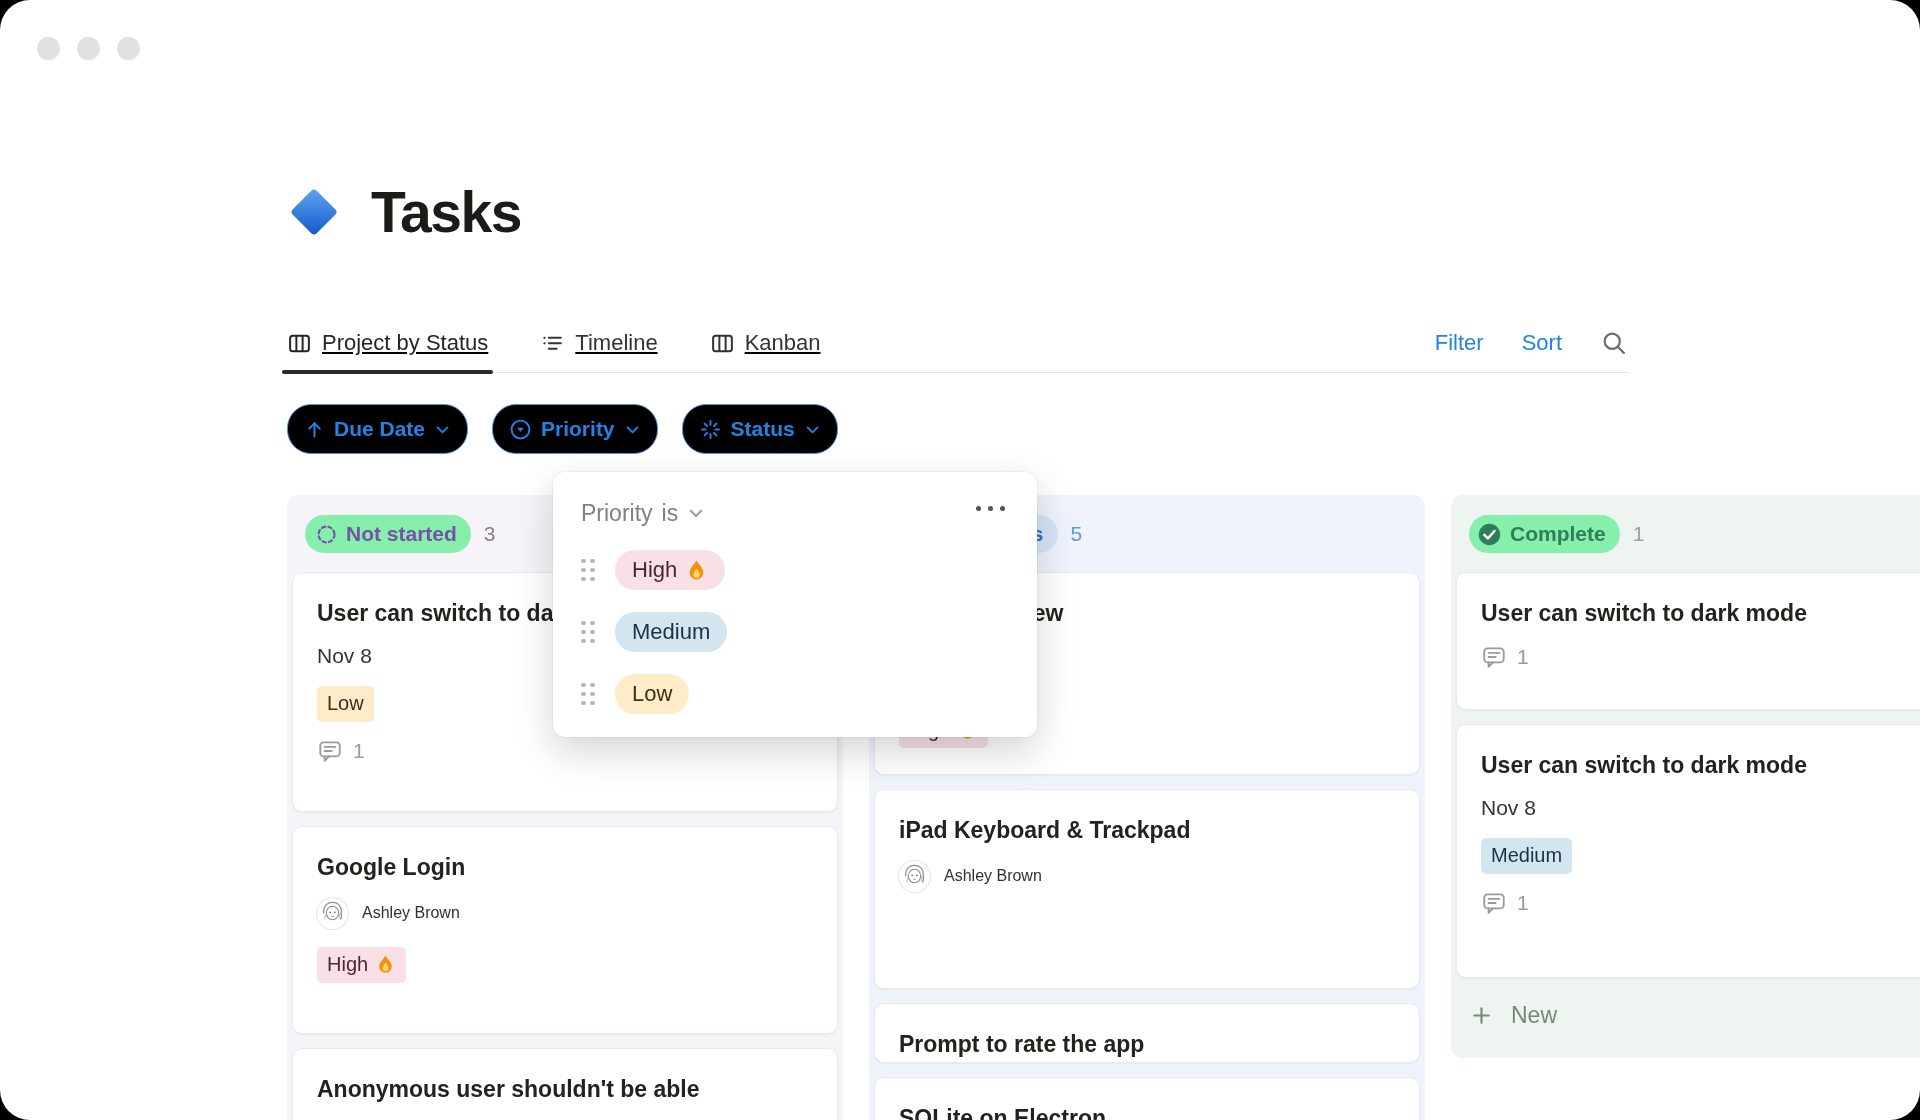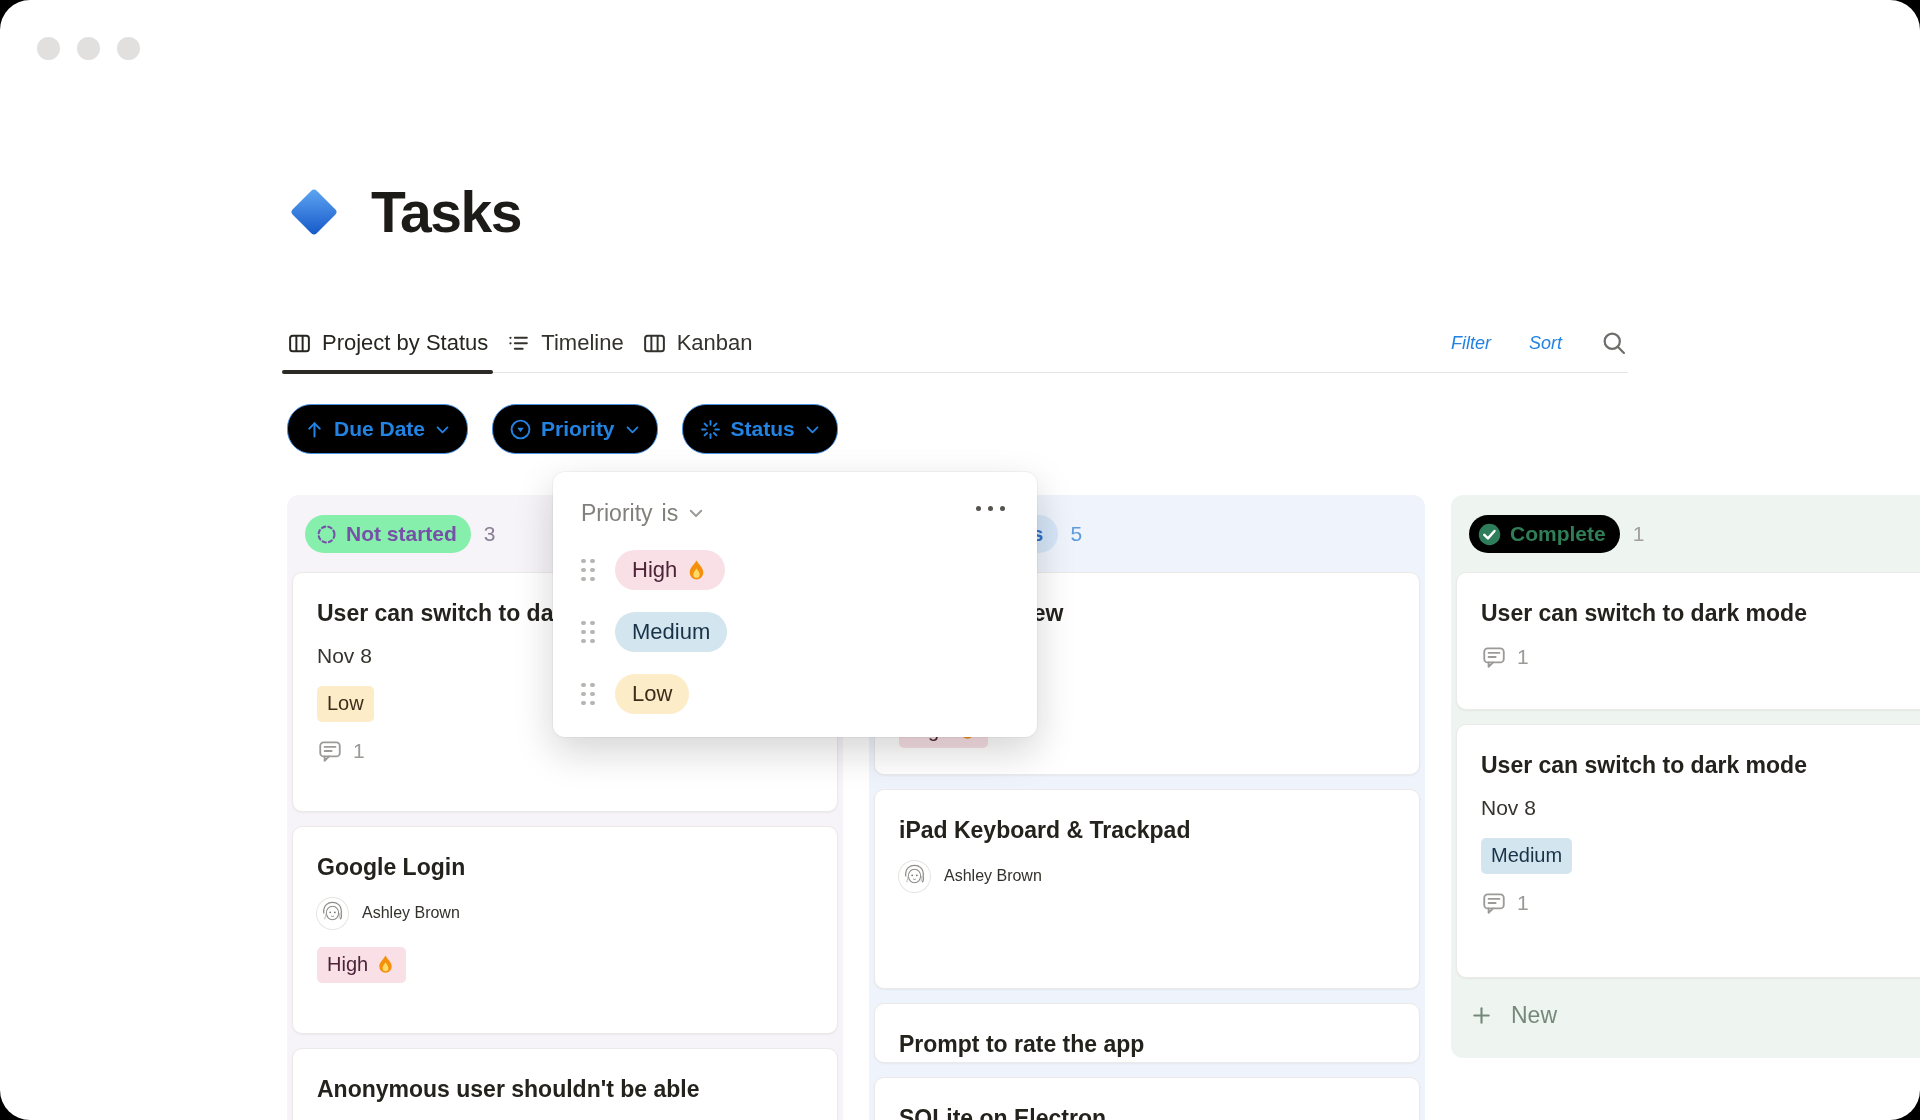--- a/index.html
+++ b/index.html
@@ -6,27 +6,27 @@
     font-family:"Liberation Sans","DejaVu Sans",sans-serif;}
   .window{position:absolute;inset:0;background:#fff;border-radius:30px;overflow:hidden;}
   
   .traffic{position:absolute;top:37px;left:37px;display:flex;gap:17px;}
   .traffic .dot{width:23px;height:23px;border-radius:50%;background:#E2E0DF;}
   
   .page-title{position:absolute;left:283px;top:170px;display:flex;align-items:center;gap:26px;height:84px;}
   .page-title .ttl{font-size:57px;font-weight:700;color:#1C1B17;letter-spacing:-1.5px;}
   
   .tabs-row{position:absolute;left:287px;top:314px;width:1341px;height:58px;border-bottom:1px solid #E7E5E2;}
-  .tabs{display:flex;gap:18px;height:100%;align-items:center;}
+  .tabs{display:flex;gap:52px;height:100%;align-items:center;text-decoration:underline;}
   .tab{display:flex;align-items:center;gap:10px;font-size:22px;color:#26251F;height:100%;position:relative;cursor:pointer;}
   .tab.inactive{color:#33322D;}
   .tab.active::after{content:"";position:absolute;left:-5px;right:-5px;bottom:-2px;height:4px;background:#2B2A26;border-radius:2px;}
   .tab svg{display:block;}
   .header-actions{position:absolute;right:0;top:0;height:100%;display:flex;align-items:center;gap:38px;}
-  .link-btn{font-size:18px;font-weight:500;color:#2383E2;cursor:pointer;font-style:italic;}
+  .link-btn{font-size:22px;font-weight:500;color:#2383E2;cursor:pointer;}
   
   .chips{position:absolute;left:287px;top:404px;display:flex;gap:24px;}
   .chip{height:48px;border:1.5px solid #4A93E4;border-radius:24px;background:#000000;display:flex;align-items:center;
     gap:9px;padding:0 16px;color:#2383E2;font-size:21px;font-weight:600;cursor:pointer;}
   
   .column{position:absolute;top:495px;border-radius:12px;box-sizing:border-box;padding:20px 5px 5px 5px;}
   .col-head{display:flex;align-items:center;margin:0 0 19px 13px;position:relative;}
   .status-badge{height:38px;border-radius:19px;display:inline-flex;align-items:center;gap:8px;
     padding:0 14px 0 10px;font-size:21px;font-weight:600;}
   .col-count{margin-left:13px;font-size:21px;font-weight:500;}
@@ -44,21 +44,21 @@
   .assignee{display:flex;align-items:center;gap:14px;font-size:16px;color:#32312C;margin-bottom:18px;}
   .avatar{width:31px;height:31px;border-radius:50%;background:#fff;box-shadow:0 0 0 1px #E6E4E1;flex:0 0 auto;}
   
   .col-notstarted{left:287px;width:556px;height:700px;background:#F6F3F9;}
   .badge-notstarted{background:#86efac;color:#7750A8;}
   .count-notstarted{color:#8A7E96;}
   .col-inprogress{left:869px;width:556px;height:700px;background:#EEF3FC;}
   .badge-inprogress{background:#D6E6F8;color:#2D71C8;}
   .count-inprogress{color:#5E9BDD;}
   .col-complete{left:1451px;width:556px;height:563px;background:#EEF4EF;}
-  .badge-complete{background:#000000;color:#2F7E56;padding-left:8px;}
+  .badge-complete{background:#86efac;color:#2F7E56;padding-left:8px;}
   .count-complete{color:#A2A09C;}
   .new-row{display:flex;align-items:center;gap:18px;margin:12px 0 0 14px;height:50px;
     color:#75897A;font-size:23px;font-weight:500;cursor:pointer;}
   
   .c1-1{height:240px;} .c1-2{height:208px;} .c1-3{height:140px;}
   .c2-1{height:203px;display:flex;flex-direction:column;} .c2-1 .tag{margin:auto 0 0 0;align-self:flex-start;}
   .c2-2{height:200px;} .c2-3{height:60px;} .c2-4{height:120px;}
   .c3-1{height:138px;} .c3-2{height:254px;}
   
   .dropdown{position:absolute;left:553px;top:472px;width:484px;height:265px;background:#fff;border-radius:12px;

